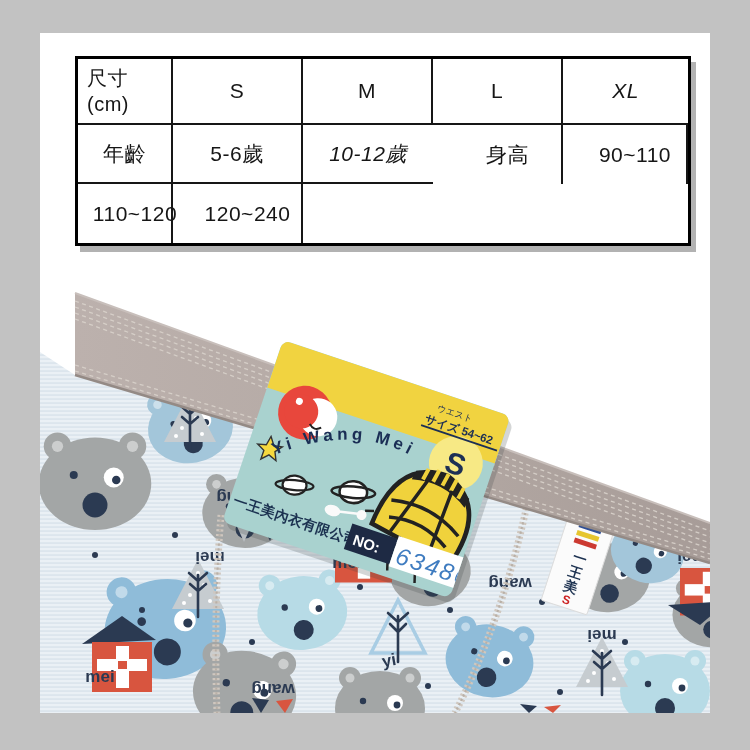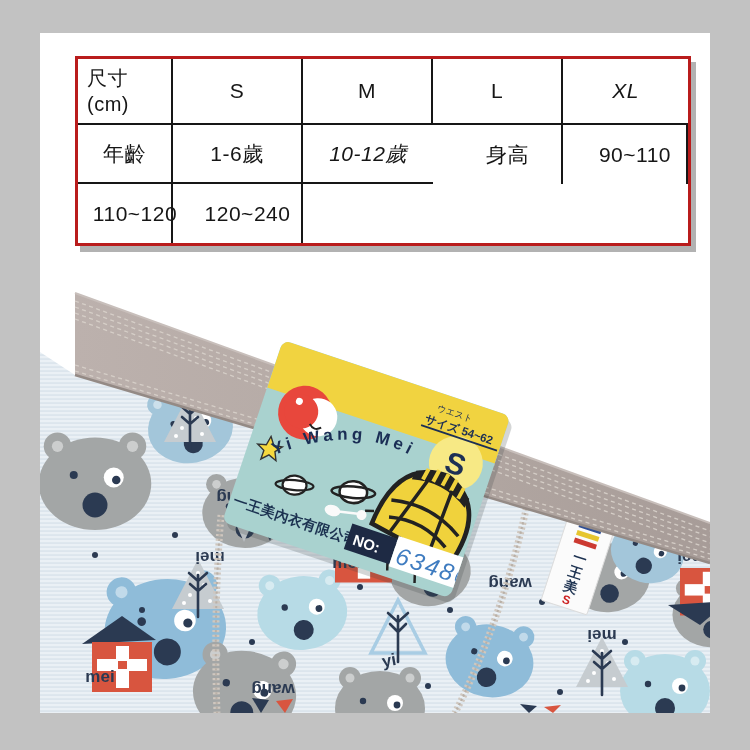--- a/index.html
+++ b/index.html
@@ -6,21 +6,21 @@
               font-family:"Liberation Sans", sans-serif; }
   body { background:#c2c2c2; position:relative; }
   .card { position:absolute; left:40px; top:33px; width:670px; height:680px; background:#ffffff; }
 
   .size-table {
     position:absolute; left:75px; top:56px;
     display:grid;
     grid-template-columns:95px 130px 130px 130px 125px;
     grid-template-rows:66px 59px 59px;
     background:#ffffff;
-    border:3px solid #b91c1c;
+    border:3px solid #000000;
     box-shadow:5px 6px 0 rgba(0,0,0,0.30);
     color:#161616; font-size:21px;
   }
   .size-table .cell {
     border-right:2px solid #161616; border-bottom:2px solid #161616;
     display:flex; align-items:center; justify-content:center;
     letter-spacing:0.5px;
   }
   .size-table .cell.col-last { border-right:none;font-style:italic; }
   .size-table .cell.row-last { border-bottom:none;padding-left:21px; }
@@ -40,21 +40,21 @@
   <div class="cell unit">
     <div>尺寸</div>
     <div>(cm)</div>
   </div>
   <div class="cell">S</div>
   <div class="cell">M</div>
   <div class="cell">L</div>
   <div class="cell col-last">XL</div>
 
   <div class="cell">年齡</div>
-  <div class="cell">1-6歲</div>
+  <div class="cell">5-6歲</div>
   <div class="cell col-last">10-12歲</div>
 
   <div class="cell row-last">身高</div>
   <div class="cell row-last">90~110</div>
   <div class="cell row-last">110~120</div>
   <div class="cell row-last">120~240</div>
 </div>
 
 <svg class="photo" viewBox="0 0 670 433">
   <defs>

